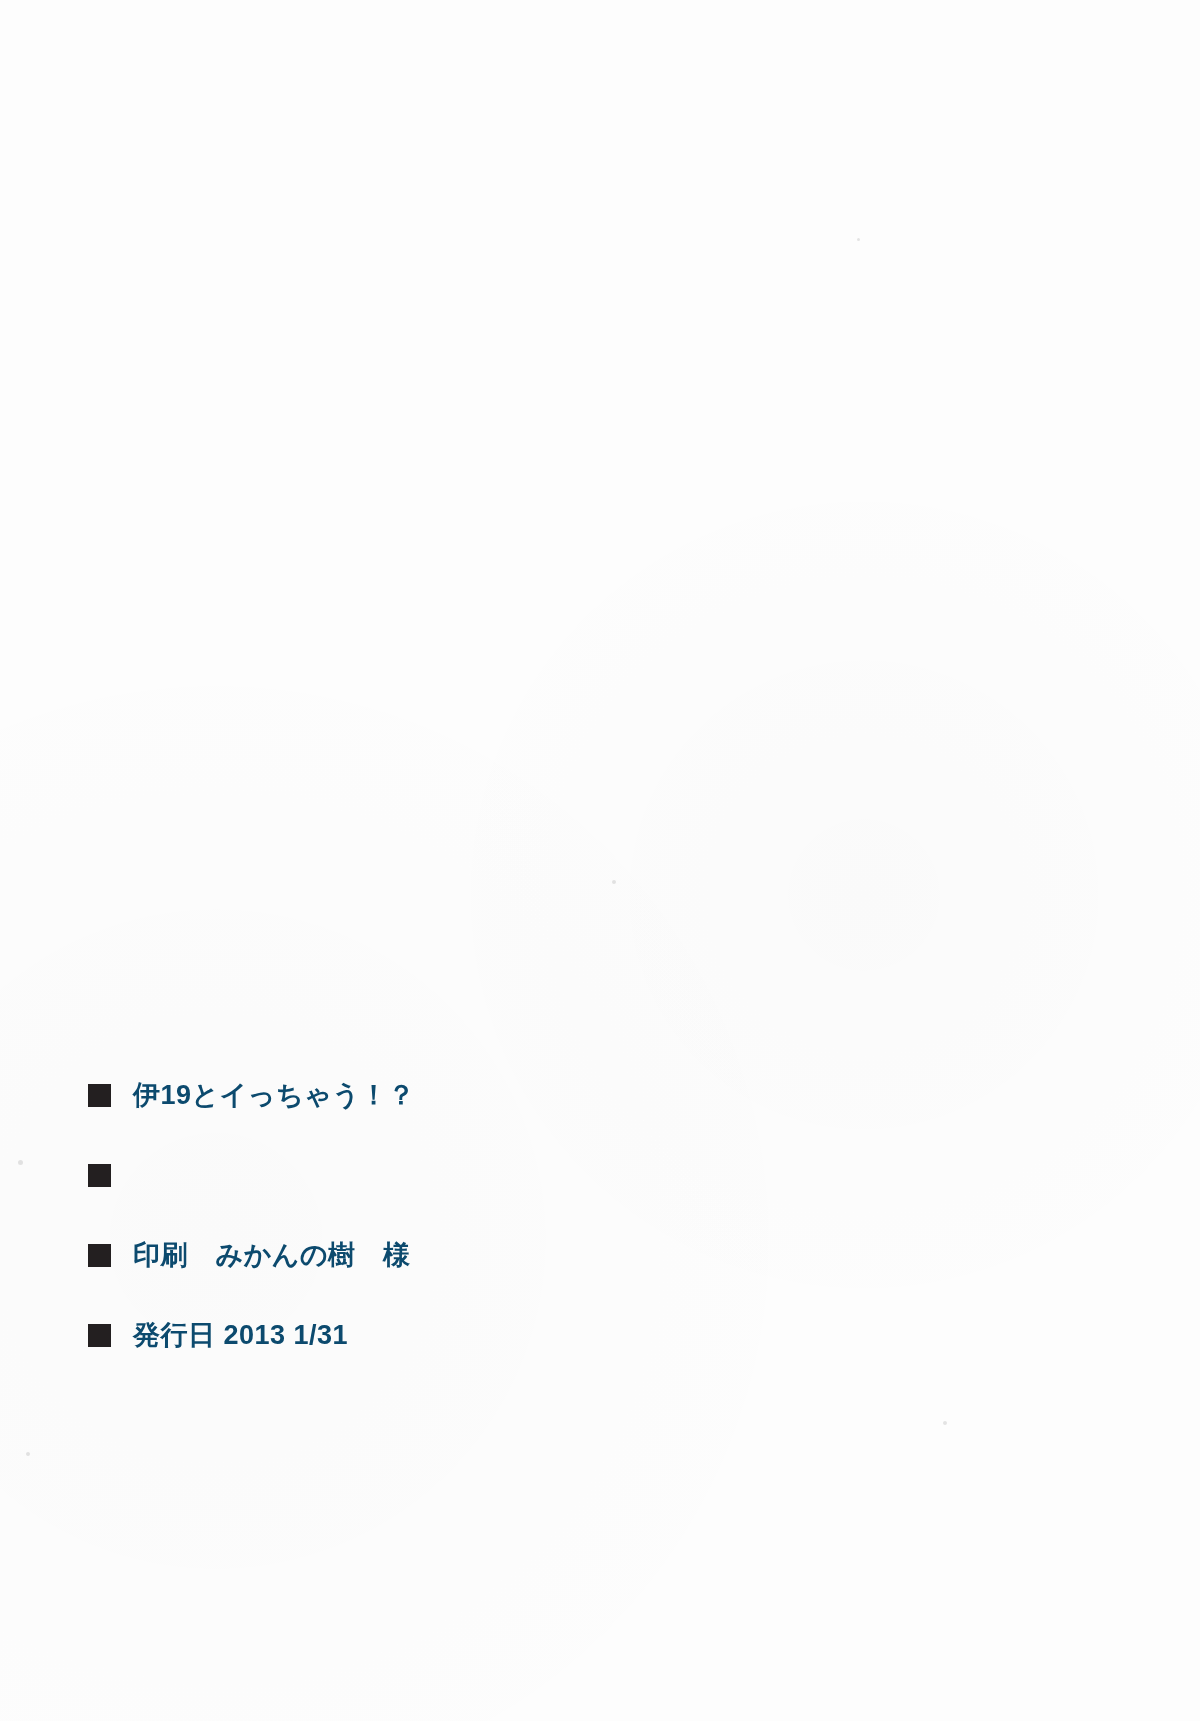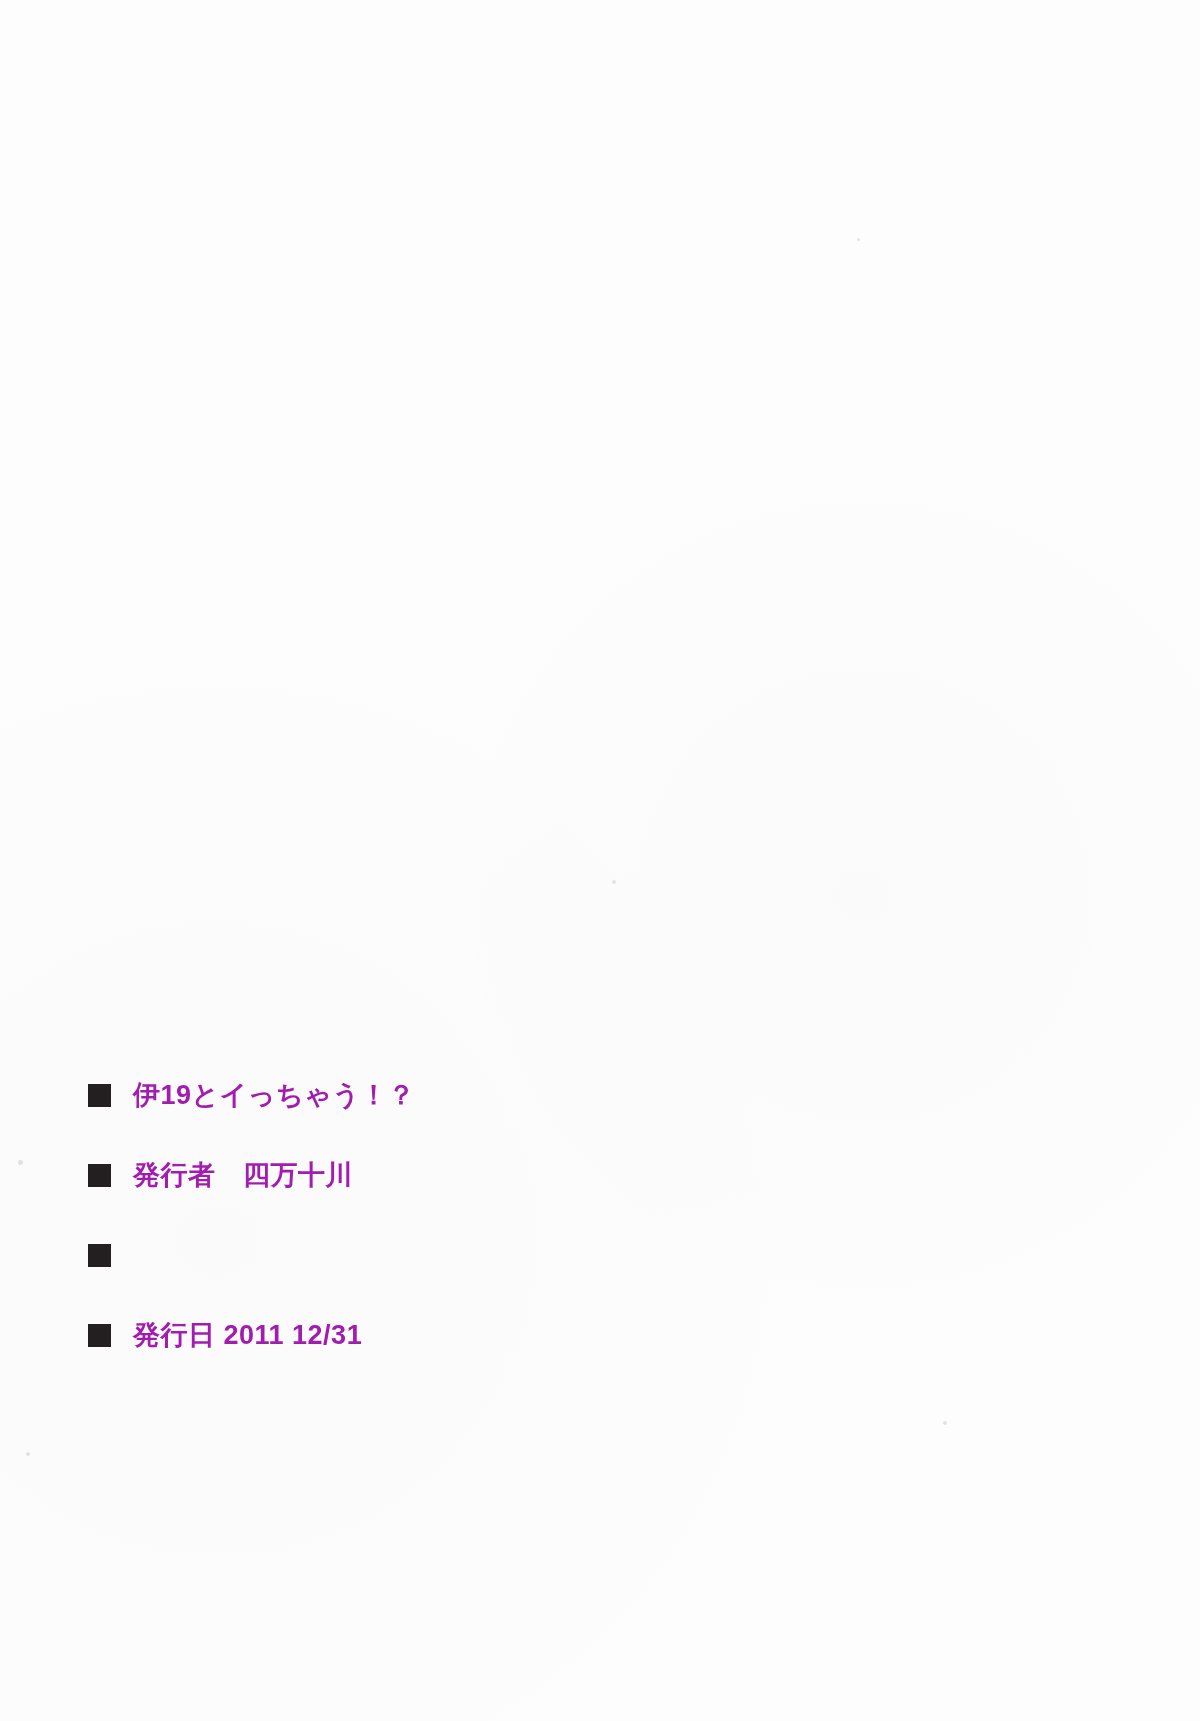--- a/index.html
+++ b/index.html
@@ -51,21 +51,21 @@
     background: #231f20;
     flex: 0 0 auto;
     margin-right: 22px;
   }
 
   .row-text {
     font-size: 27px;
     line-height: 1;
     letter-spacing: 0.5px;
     white-space: pre;
-    color: #a21caf;
+    color: #0c4a6e;
     font-weight: 700;
   }
 
   .row-text.latin {
     font-weight: 400;
     letter-spacing: 0.2px;
   }
 
   .row-text.mixed {
     font-weight: 700;
@@ -89,30 +89,30 @@
   <div class="speck" style="left:857px; top:238px; width:3px; height:3px;"></div>
 </div>
 
 <div class="colophon">
 
   <div class="colophon-row">
     <span class="bullet"></span>
     <span class="row-text mixed">伊19とイっちゃう！？</span>
   </div>
 
-  <div class="colophon-row">
-    <span class="bullet"></span>
-    <span class="row-text mixed">発行者　四万十川</span>
-  </div>
 
   <div class="colophon-row">
     <span class="bullet"></span>
   </div>
 
 
+  <div class="colophon-row">
+    <span class="bullet"></span>
+    <span class="row-text mixed">印刷　みかんの樹　様</span>
+  </div>
 
   <div class="colophon-row">
     <span class="bullet"></span>
-    <span class="row-text mixed">発行日 2011 12/31</span>
+    <span class="row-text mixed">発行日 2013 1/31</span>
   </div>
 
 
 </div>
 
 </body></html>

